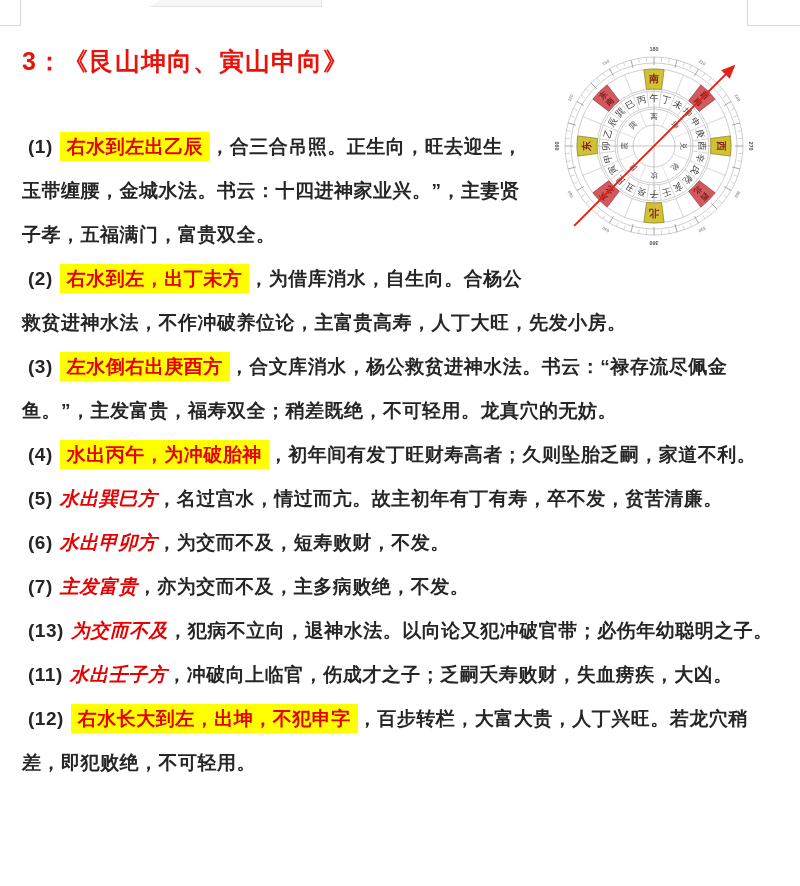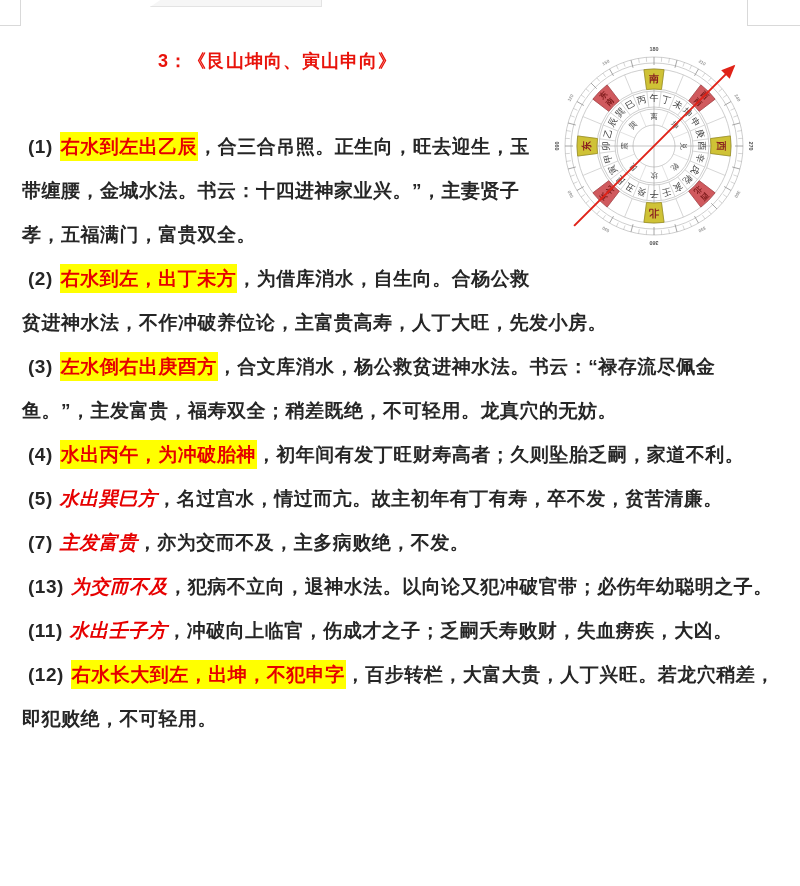--- a/index.html
+++ b/index.html
@@ -11,29 +11,29 @@
   }
   .tab{position:absolute;top:0;left:150px;width:170px;height:6px;background:#f6f6f6;
        border:1px solid #e3e3e3;border-top:none;
        clip-path:polygon(6% 0,100% 0,100% 100%,0 100%);}
   .corner-l{position:absolute;top:0;left:0;width:20px;height:25px;
        border-right:1px solid #d9d9d9;border-bottom:1px solid #d9d9d9;}
   .corner-r{position:absolute;top:0;right:0;width:52px;height:25px;
        border-left:1px solid #d9d9d9;border-bottom:1px solid #d9d9d9;}
   .compass-wrap{float:right;width:235px;height:250px;margin:0 0 6px 8px;}
   h1.title{
-    font-size:18px;font-weight:bold;color:var(--title-red,#e8130b);
-    margin:14px 0 44px 0;line-height:39px;letter-spacing:1px;text-align:center;
+    font-size:25px;font-weight:bold;color:var(--title-red,#e8130b);
+    margin:14px 0 44px 0;line-height:39px;letter-spacing:1px;
   }
   .item{
     margin:0;font-size:19px;line-height:44px;font-weight:bold;
     color:var(--body-text,#262626);text-indent:6px;letter-spacing:.5px;
   }
   .num{margin-right:7px;}
-  .seg.hl{background:var(--hl-bg,#ffff00);color:var(--accent-red,#e60000);padding:4px 1px;}
+  .seg.hl{background:var(--hl-bg,#ffff00);color:var(--accent-red,#e60000);padding:4px 7px;}
   .seg.red{color:var(--accent-red,#e60000);font-style:italic;}
 </style>
 </head>
 <body>
 
 <div class="page">
   <div class="tab"></div>
   <div class="corner-l"></div>
   <div class="corner-r"></div>
 
@@ -251,18 +251,19 @@
   </div>
 
   <h1 class="title">3：《艮山坤向、寅山申向》</h1>
 
   <div id="items">
       <p class="item"><span class="num">(1)</span><span class="seg hl">右水到左出乙辰</span><span class="seg">，合三合吊照。正生向，旺去迎生，玉带缠腰，金城水法。书云：十四进神家业兴。”，主妻贤子孝，五福满门，富贵双全。</span></p>
       <p class="item"><span class="num">(2)</span><span class="seg hl">右水到左，出丁未方</span><span class="seg">，为借库消水，自生向。合杨公救贫进神水法，不作冲破养位论，主富贵高寿，人丁大旺，先发小房。</span></p>
       <p class="item"><span class="num">(3)</span><span class="seg hl">左水倒右出庚酉方</span><span class="seg">，合文库消水，杨公救贫进神水法。书云：“禄存流尽佩金鱼。”，主发富贵，福寿双全；稍差既绝，不可轻用。龙真穴的无妨。</span></p>
       <p class="item"><span class="num">(4)</span><span class="seg hl">水出丙午，为冲破胎神</span><span class="seg">，初年间有发丁旺财寿高者；久则坠胎乏嗣，家道不利。</span></p>
       <p class="item"><span class="num">(5)</span><span class="seg red">水出巽巳方</span><span class="seg">，名过宫水，情过而亢。故主初年有丁有寿，卒不发，贫苦清廉。</span></p>
+      <p class="item"><span class="num">(6)</span><span class="seg red">水出甲卯方</span><span class="seg">，为交而不及，短寿败财，不发。</span></p>
       <p class="item"><span class="num">(7)</span><span class="seg red">主发富贵</span><span class="seg">，亦为交而不及，主多病败绝，不发。</span></p>
       <p class="item"><span class="num">(13)</span><span class="seg red">为交而不及</span><span class="seg">，犯病不立向，退神水法。以向论又犯冲破官带；必伤年幼聪明之子。</span></p>
       <p class="item"><span class="num">(11)</span><span class="seg red">水出壬子方</span><span class="seg">，冲破向上临官，伤成才之子；乏嗣夭寿败财，失血痨疾，大凶。</span></p>
       <p class="item"><span class="num">(12)</span><span class="seg hl">右水长大到左，出坤，不犯申字</span><span class="seg">，百步转栏，大富大贵，人丁兴旺。若龙穴稍差，即犯败绝，不可轻用。</span></p>
     </div>
 </div>
 
 </body></html>

